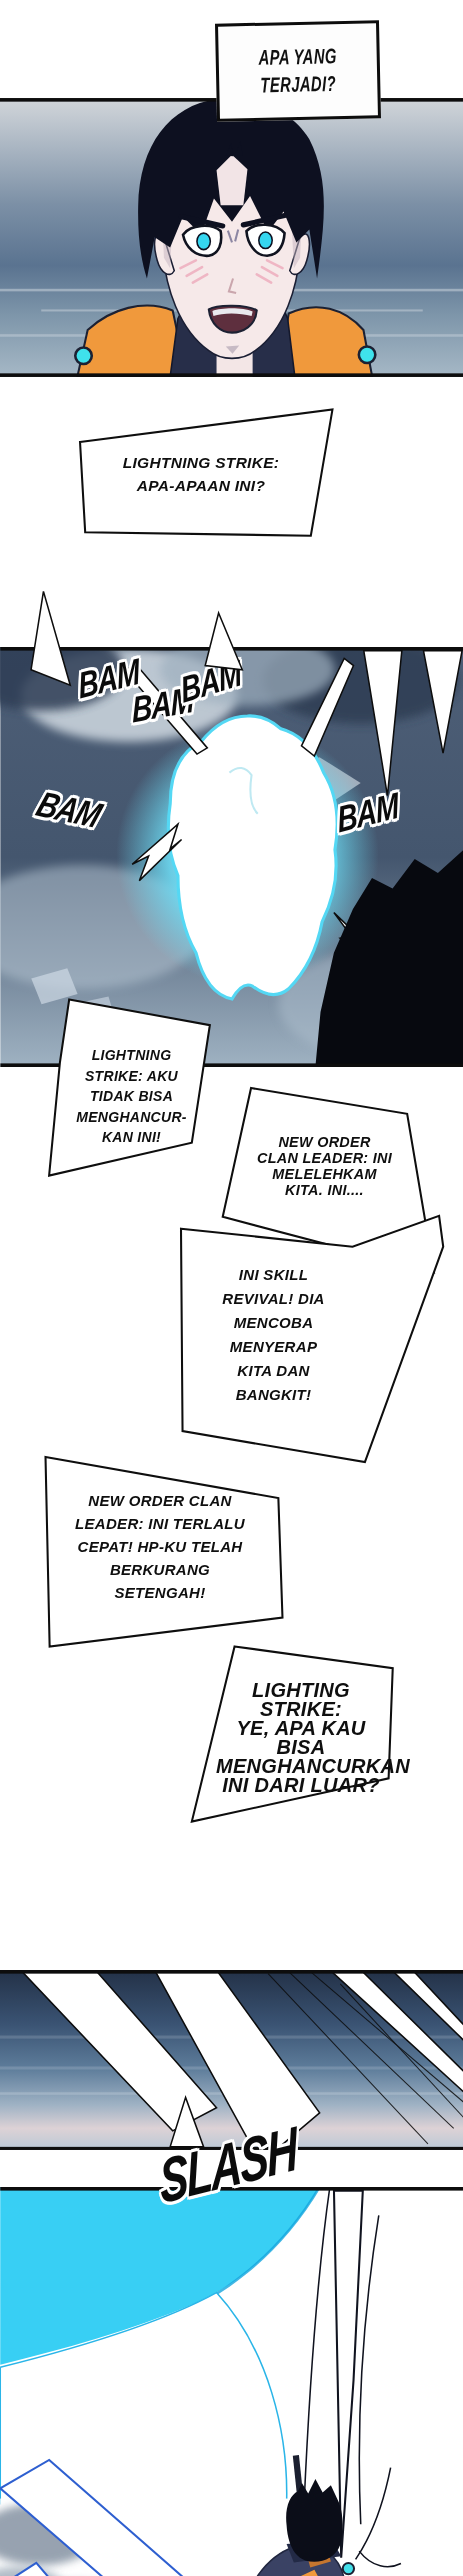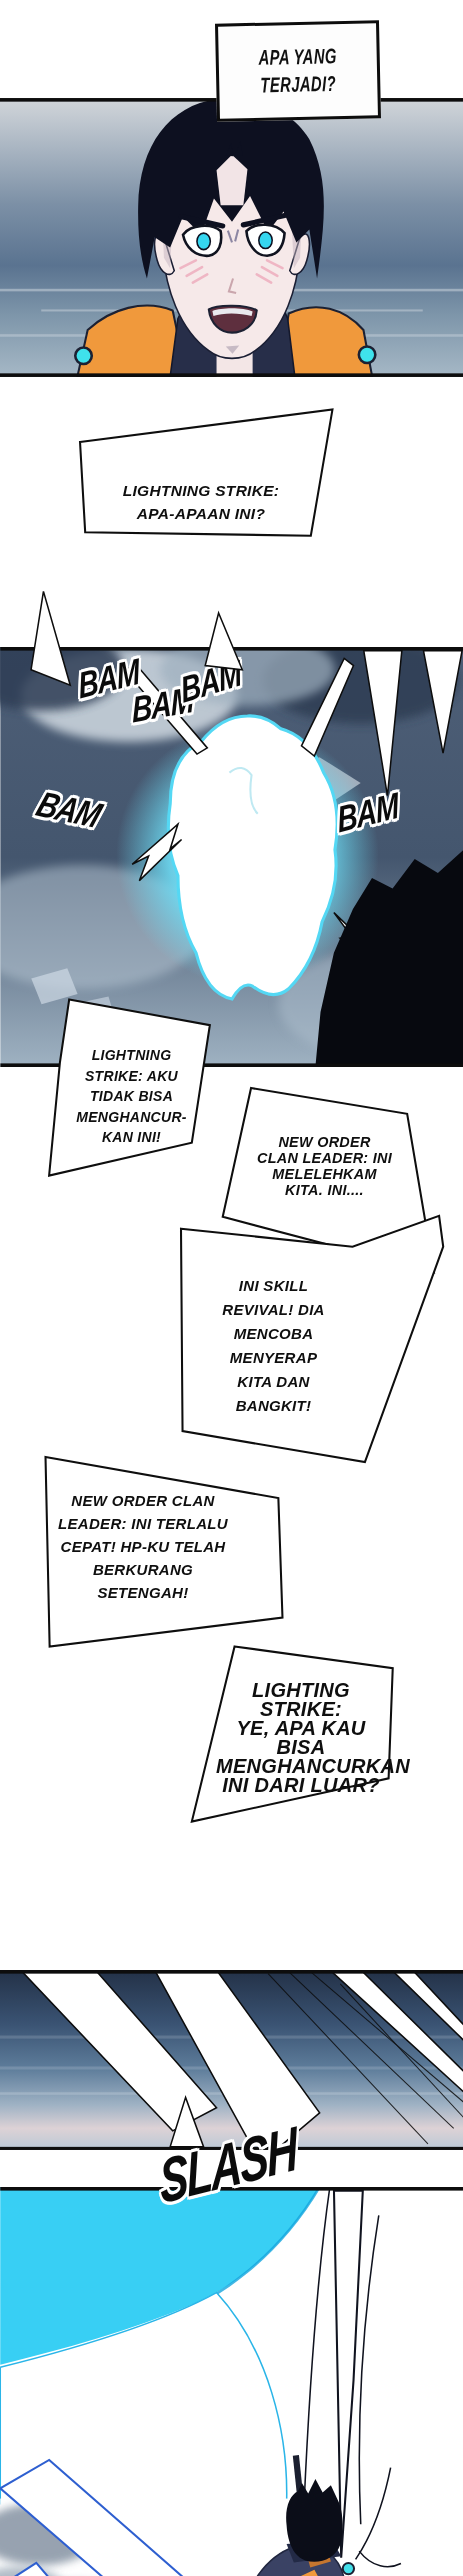--- a/index.html
+++ b/index.html
@@ -13,25 +13,25 @@
     display:flex;align-items:center;justify-content:center;
     transform:rotate(-1.2deg);z-index:50;}
   .caption .ctxt{font-size:18.5px;font-weight:700;font-style:italic;color:#111;
     text-align:center;line-height:1.32;letter-spacing:0.5px;white-space:pre-line;
     transform:scaleX(.8) scaleY(1.15);}
   
   #bubble-layer{position:absolute;left:0;top:0;z-index:40;pointer-events:none;}
   
   .btxt{position:absolute;z-index:50;color:#0f0f0f;font-weight:700;font-style:italic;
     text-align:center;white-space:pre-line;letter-spacing:0.3px;}
-  .bt1{left:98px;top:451px;width:206px;font-size:15.5px;line-height:23px;margin-top:28px;}
+  .bt1{left:98px;top:451px;width:206px;font-size:15.5px;line-height:23px;}
   .bt2{left:62px;top:1045px;width:139px;font-size:14px;line-height:20.6px;font-style:italic;}
   .bt3{left:237px;top:1134px;width:175px;font-size:14.4px;line-height:16px;}
-  .bt4{left:191px;top:1263px;width:165px;font-size:15px;line-height:24px;margin-top:11px;}
-  .bt5{left:32px;top:1489px;width:222px;font-size:15px;line-height:23px;}
+  .bt4{left:191px;top:1263px;width:165px;font-size:15px;line-height:24px;}
+  .bt5{left:49px;top:1489px;width:222px;font-size:15px;line-height:23px;}
   .bt6{left:216px;top:1681px;width:170px;font-size:20px;line-height:19px;}
   
   .sfx{position:absolute;z-index:30;color:#0b0b0b;font-weight:700;font-style:italic;
     text-shadow:-2.6px 0 0 #fff,2.6px 0 0 #fff,0 -2.6px 0 #fff,0 2.6px 0 #fff,
       -2.1px -2.1px 0 #fff,2.1px -2.1px 0 #fff,-2.1px 2.1px 0 #fff,2.1px 2.1px 0 #fff;}
   .bam{font-size:30px;letter-spacing:-1px;}
   .bam1{left:76px;top:662px;transform:rotate(-14deg) skewX(-8deg) scale(.95,1.2);}
   .bam2{left:130px;top:688px;transform:rotate(-10deg) skewX(-8deg) scale(.95,1.2);}
   .bam3{left:178px;top:665px;transform:rotate(-17deg) skewX(-8deg) scale(.95,1.2);}
   .bam4{left:36px;top:793px;transform:rotate(12deg) skewX(-8deg) scale(.95,1.2);}

